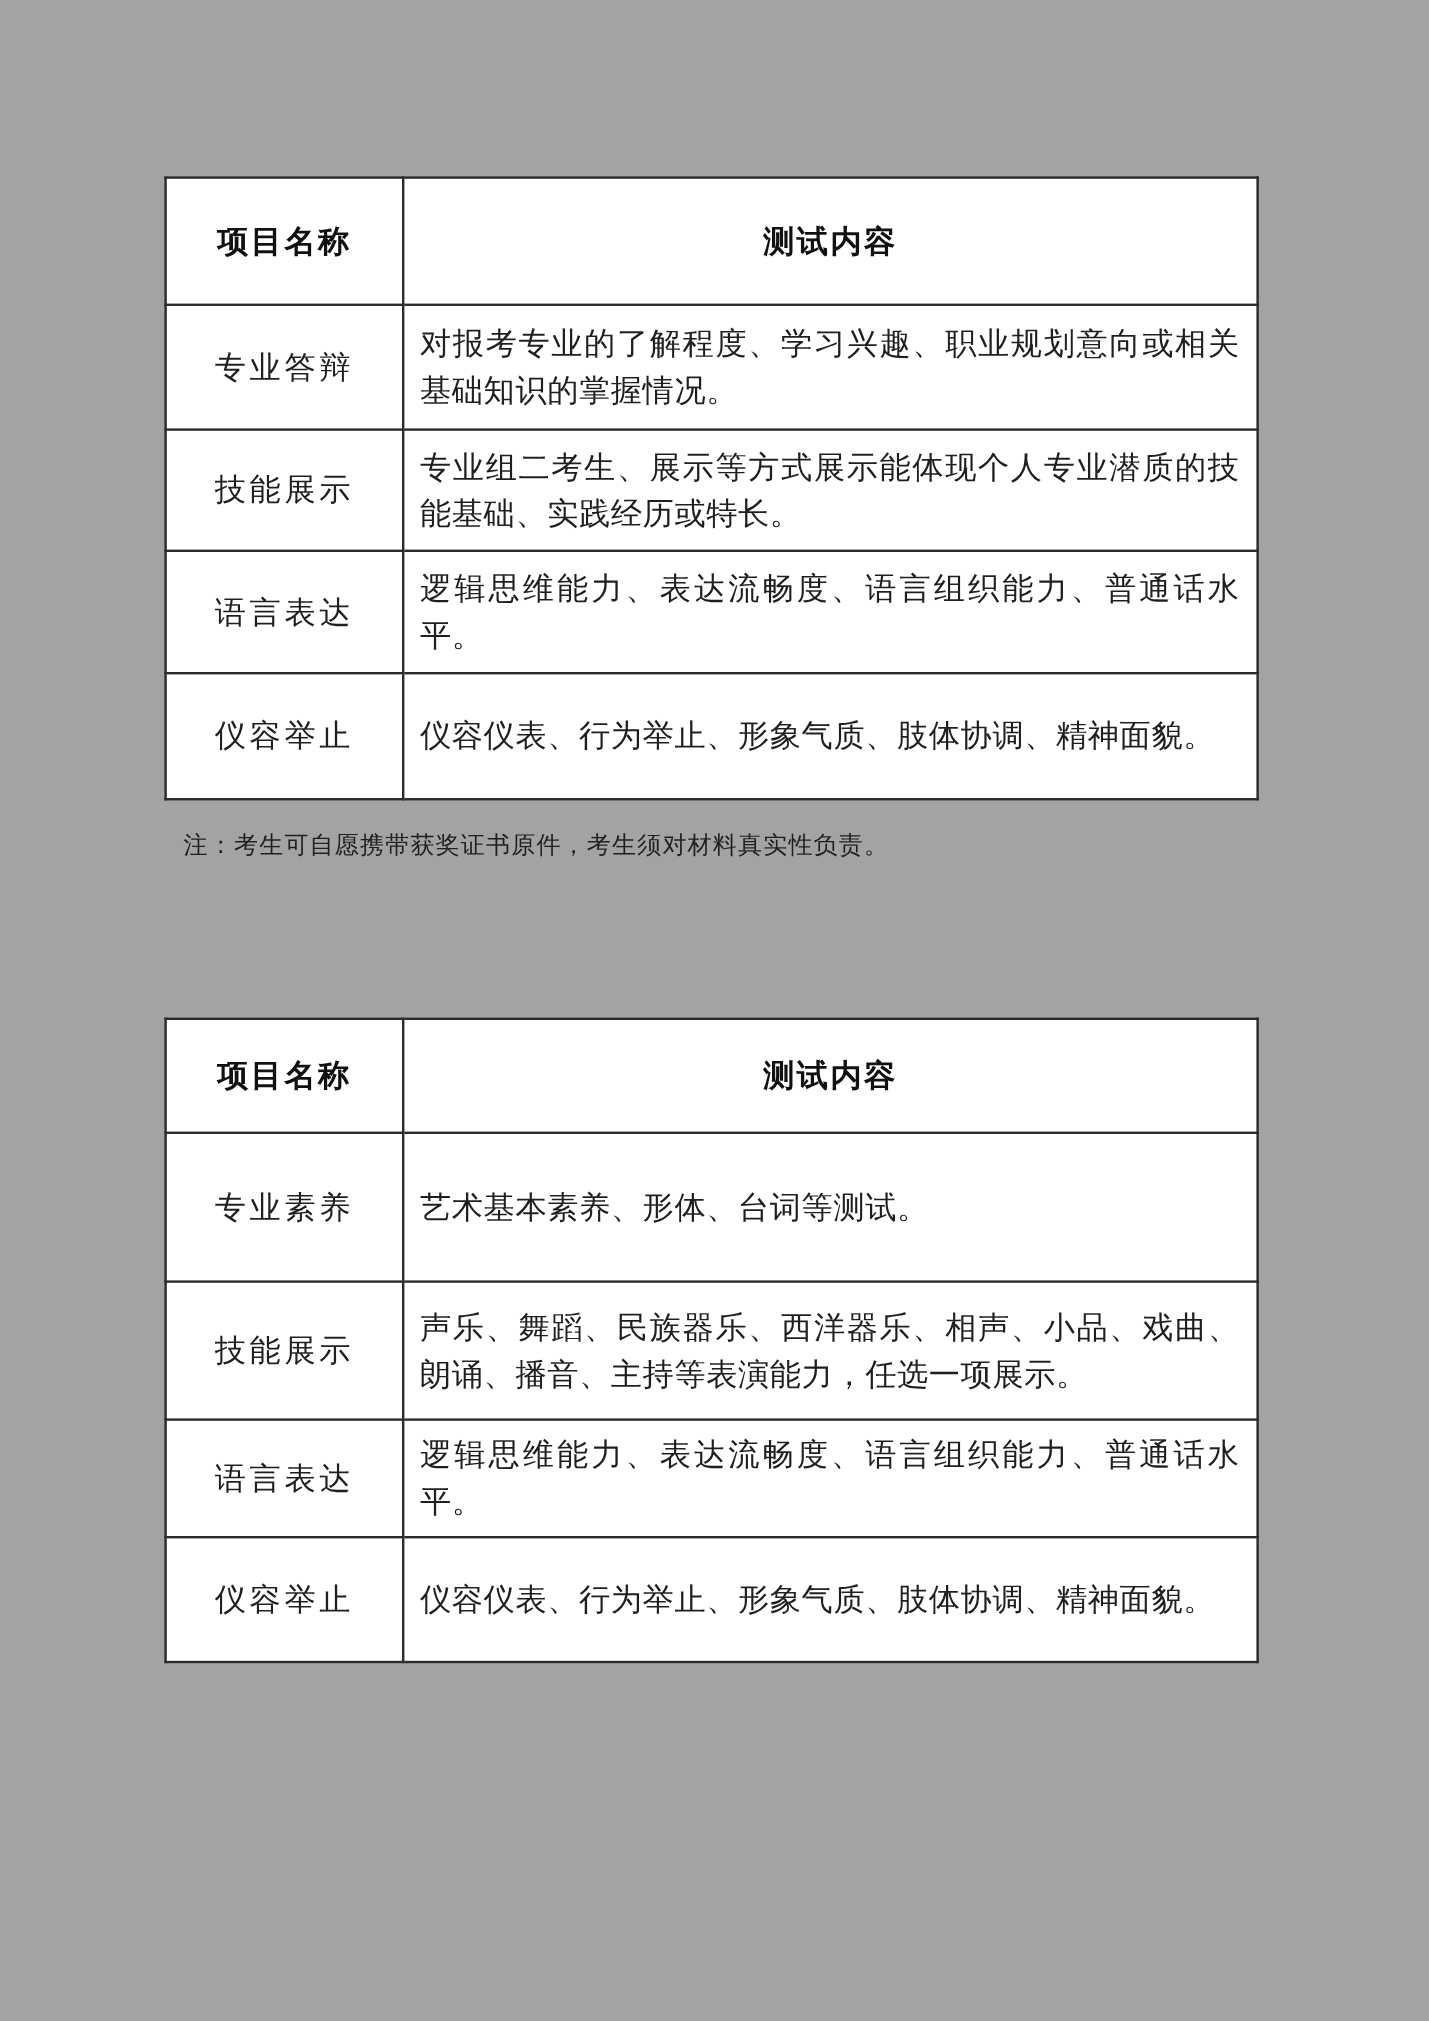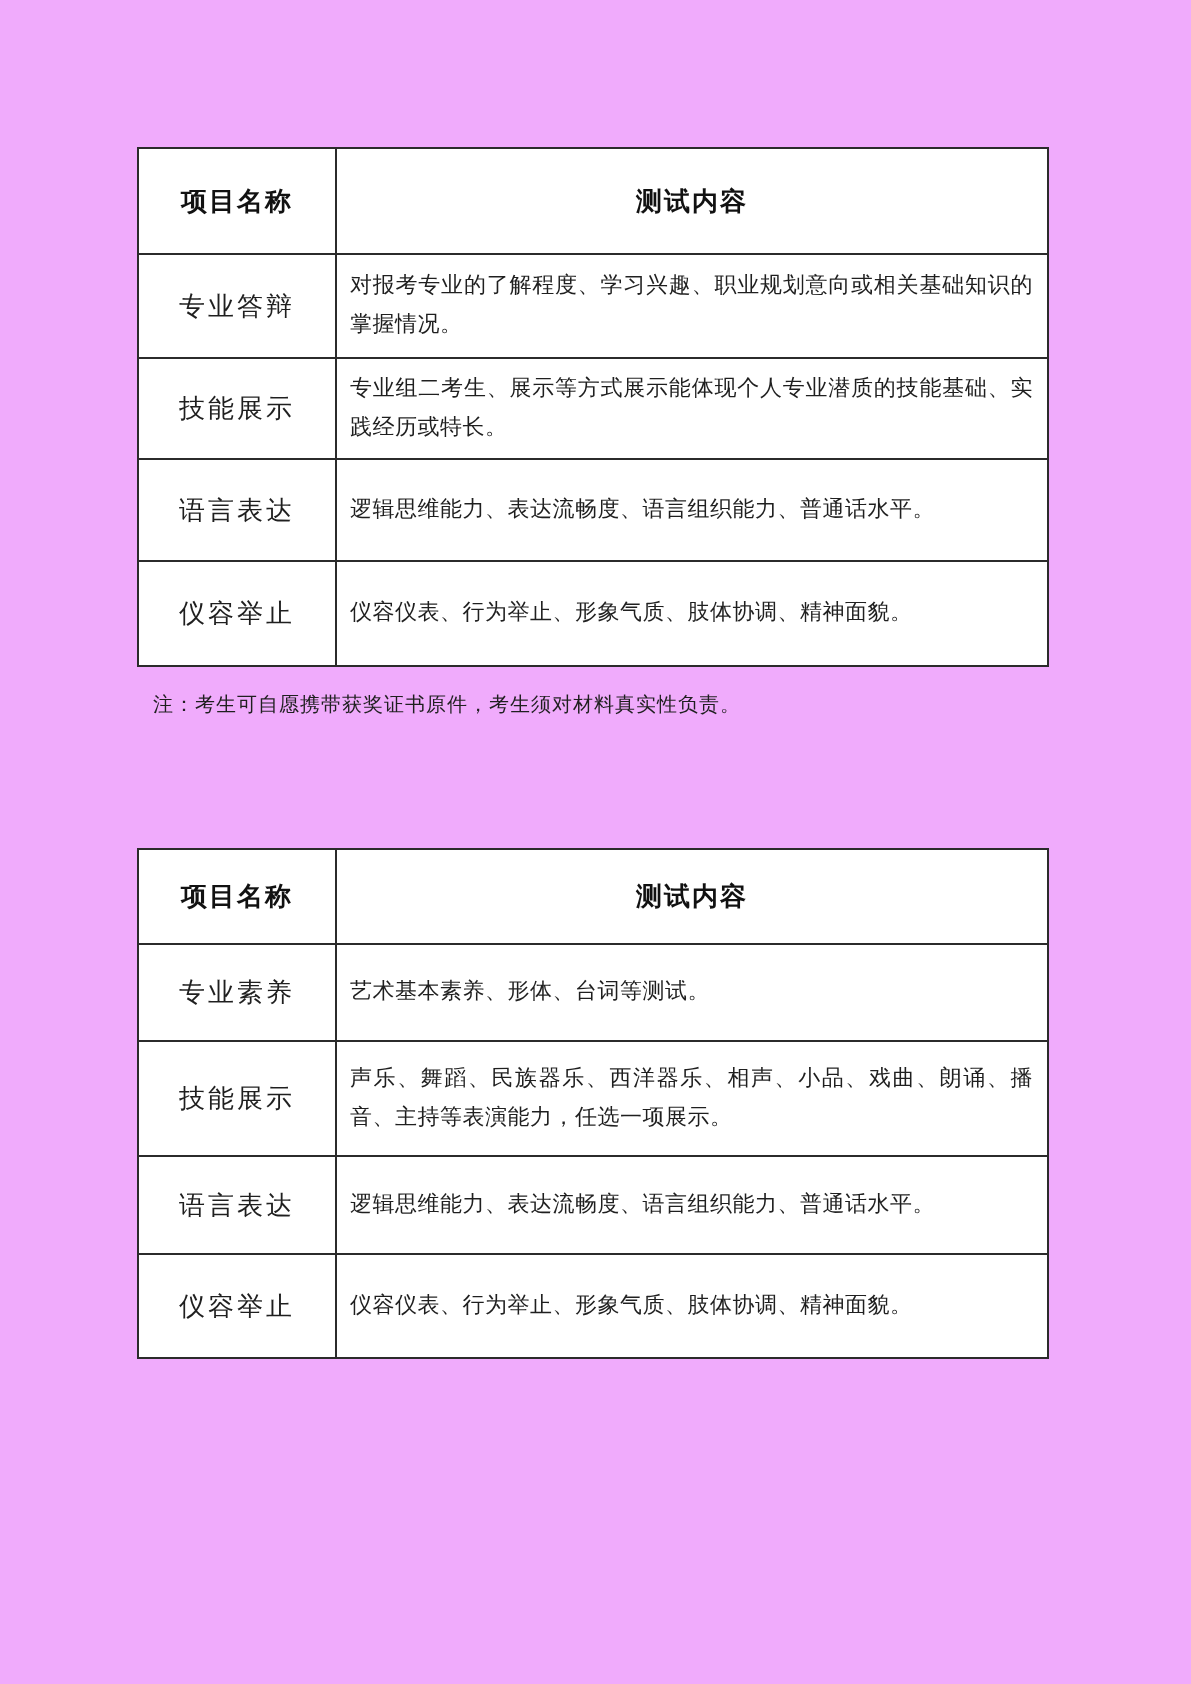--- a/index.html
+++ b/index.html
@@ -4,22 +4,22 @@
 <style>
   html, body {
     margin: 0;
     padding: 0;
     background: #ffffff;
   }
   .page {
     position: relative;
     width: 1191px;
     height: 1684px;
-    background: #f0abfc;
-    font-family: Liberation Mono, monospace;
+    background: #a3a3a3;
+    font-family: Liberation Sans, sans-serif;
     color: #1a1a1a;
     overflow: hidden;
   }
   table.grid {
     position: absolute;
     left: 137px;
     width: 910px;
     border-collapse: collapse;
     table-layout: fixed;
   }
@@ -38,37 +38,37 @@
     color: #111111;
   }
   td.item {
     font-size: 26px;
     letter-spacing: 3px;
     text-align: center;
     color: #1f1f1f;
     margin-left: 17px;
   }
   td.content {
-    font-size: 22px;
+    font-size: 26px;
     line-height: 39px;
     letter-spacing: 0.5px;
     text-align: justify;
     padding: 0 14px 0 13px;
     color: #1f1f1f;
   }
   #table1 { top: 147px; }
   #table1 tr.hrow   { height: 106px; }
   #table1 tr.row-0  { height: 104px; }
   #table1 tr.row-1  { height: 101px; }
   #table1 tr.row-2  { height: 102px; }
   #table1 tr.row-3  { height: 105px; }
 
   #table2 { top: 848px; }
   #table2 tr.hrow   { height: 95px; }
-  #table2 tr.row-0  { height: 97px; }
+  #table2 tr.row-0  { height: 124px; }
   #table2 tr.row-1  { height: 115px; }
   #table2 tr.row-2  { height: 98px; }
   #table2 tr.row-3  { height: 104px; }
 
   .note {
     position: absolute;
     left: 153px;
     top: 691px;
     width: 920px;
     margin: 0;

